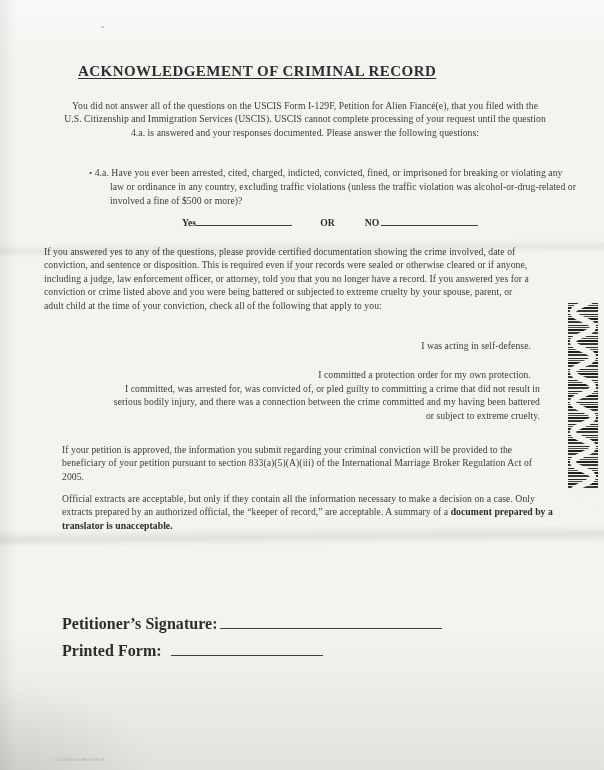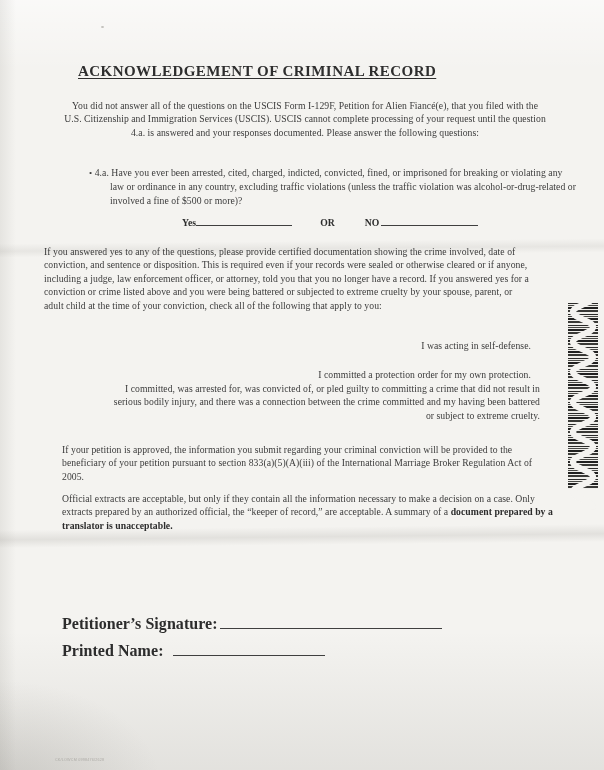--- a/index.html
+++ b/index.html
@@ -98,21 +98,21 @@
   <p class="abs p-petition">If your petition is approved, the information you submit regarding your criminal conviction will be provided to the beneficiary of your petition pursuant to section 833(a)(5)(A)(iii) of the International Marriage Broker Regulation Act of 2005.</p>
 
   <p class="abs p-extracts"><span>Official extracts are acceptable, but only if they contain all the information necessary to make a decision on a case.  Only extracts prepared by an authorized official, the “keeper of record,” are acceptable.  A summary of a </span><span class="bold">document prepared by a translator is unacceptable.</span></p>
 
 
 
   <div class="abs sig-row">
     <span class="sig-label">Petitioner’s Signature:</span><span class="blank sig-blank"></span>
   </div>
   <div class="abs name-row">
-    <span class="sig-label">Printed Name:</span><span class="blank name-blank"></span>
+    <span class="sig-label">Printed Form:</span><span class="blank name-blank"></span>
   </div>
 
   <div class="abs microprint">CK/LOWCM  0998476/2628</div>
 
   <div class="abs barcode">
     <svg width="30" height="186" viewBox="0 0 30 186">
       <path d="M 25 -6 C 25 0, 5 3, 5 9 C 5 15, 25 18, 25 24 C 25 30, 5 33, 5 39 C 5 45, 25 48, 25 54 C 25 60, 5 63, 5 69 C 5 75, 25 78, 25 84 C 25 90, 5 93, 5 99 C 5 105, 25 108, 25 114 C 25 120, 5 123, 5 129 C 5 135, 25 138, 25 144 C 25 150, 5 153, 5 159 C 5 165, 25 168, 25 174 C 25 180, 5 183, 5 189 C 5 195, 25 198, 25 204" fill="none" stroke="#f4f3f0" stroke-width="6.2" stroke-linecap="round"></path>
     </svg>
   </div>
 

